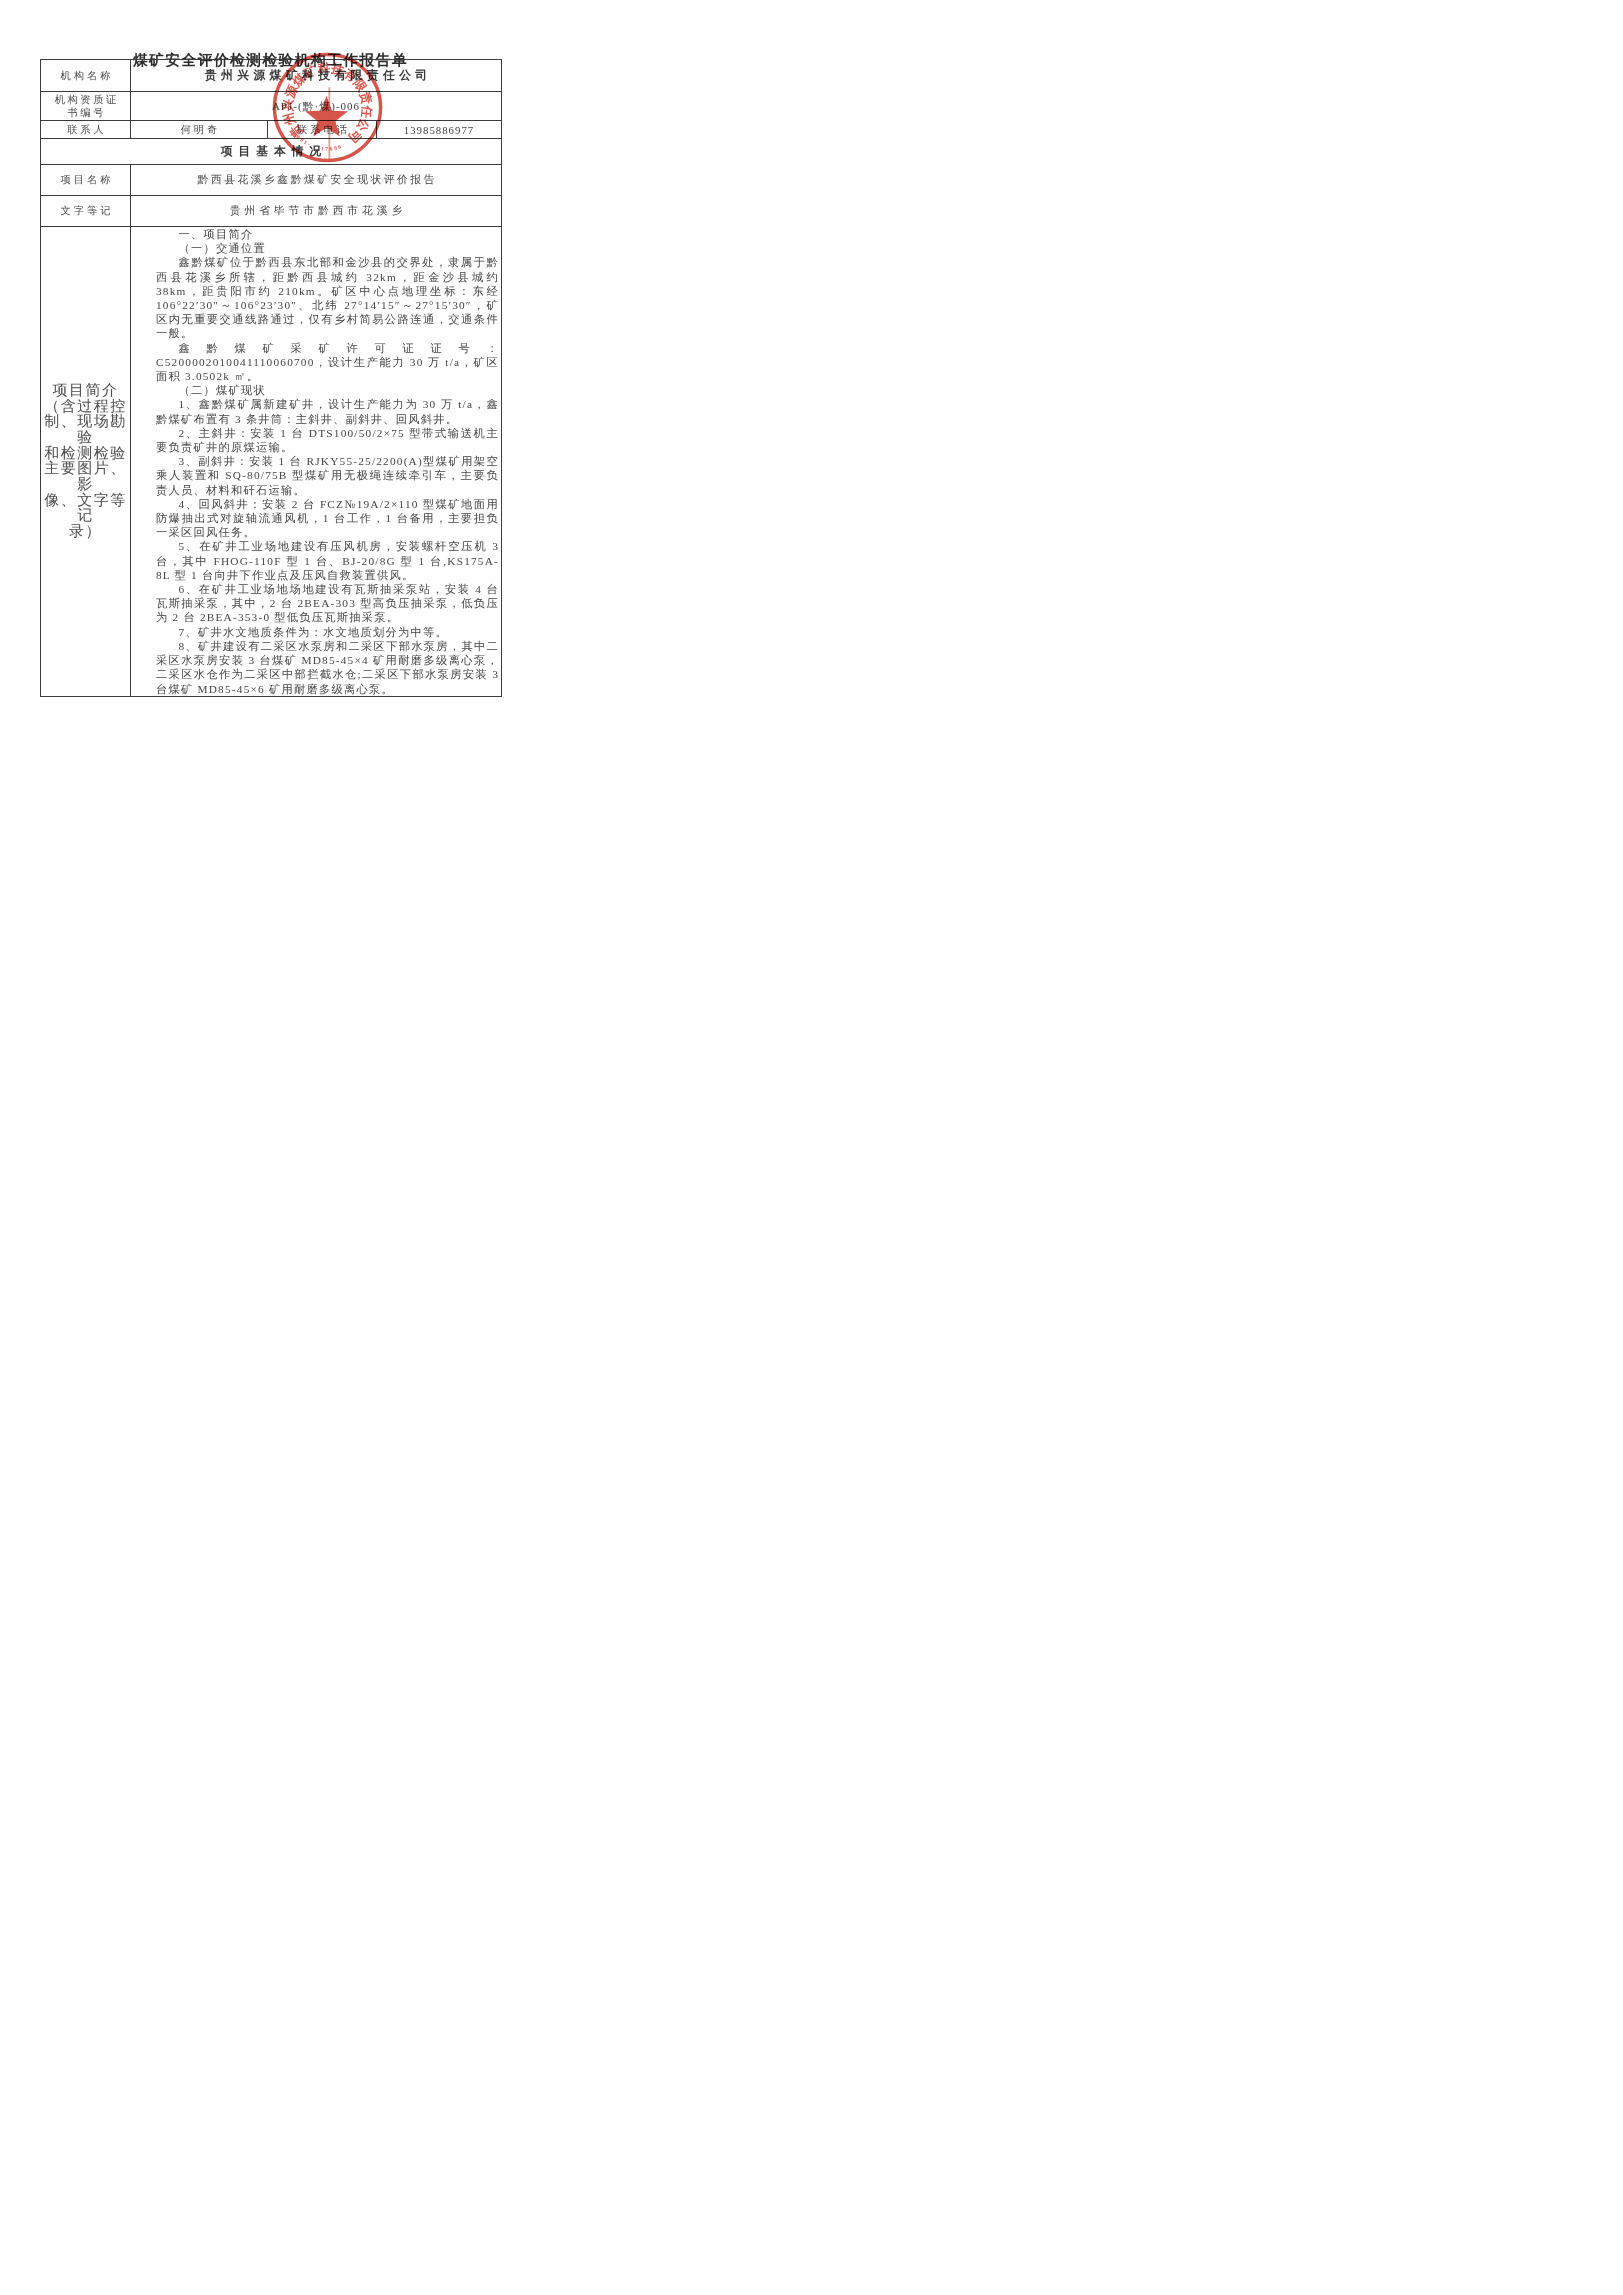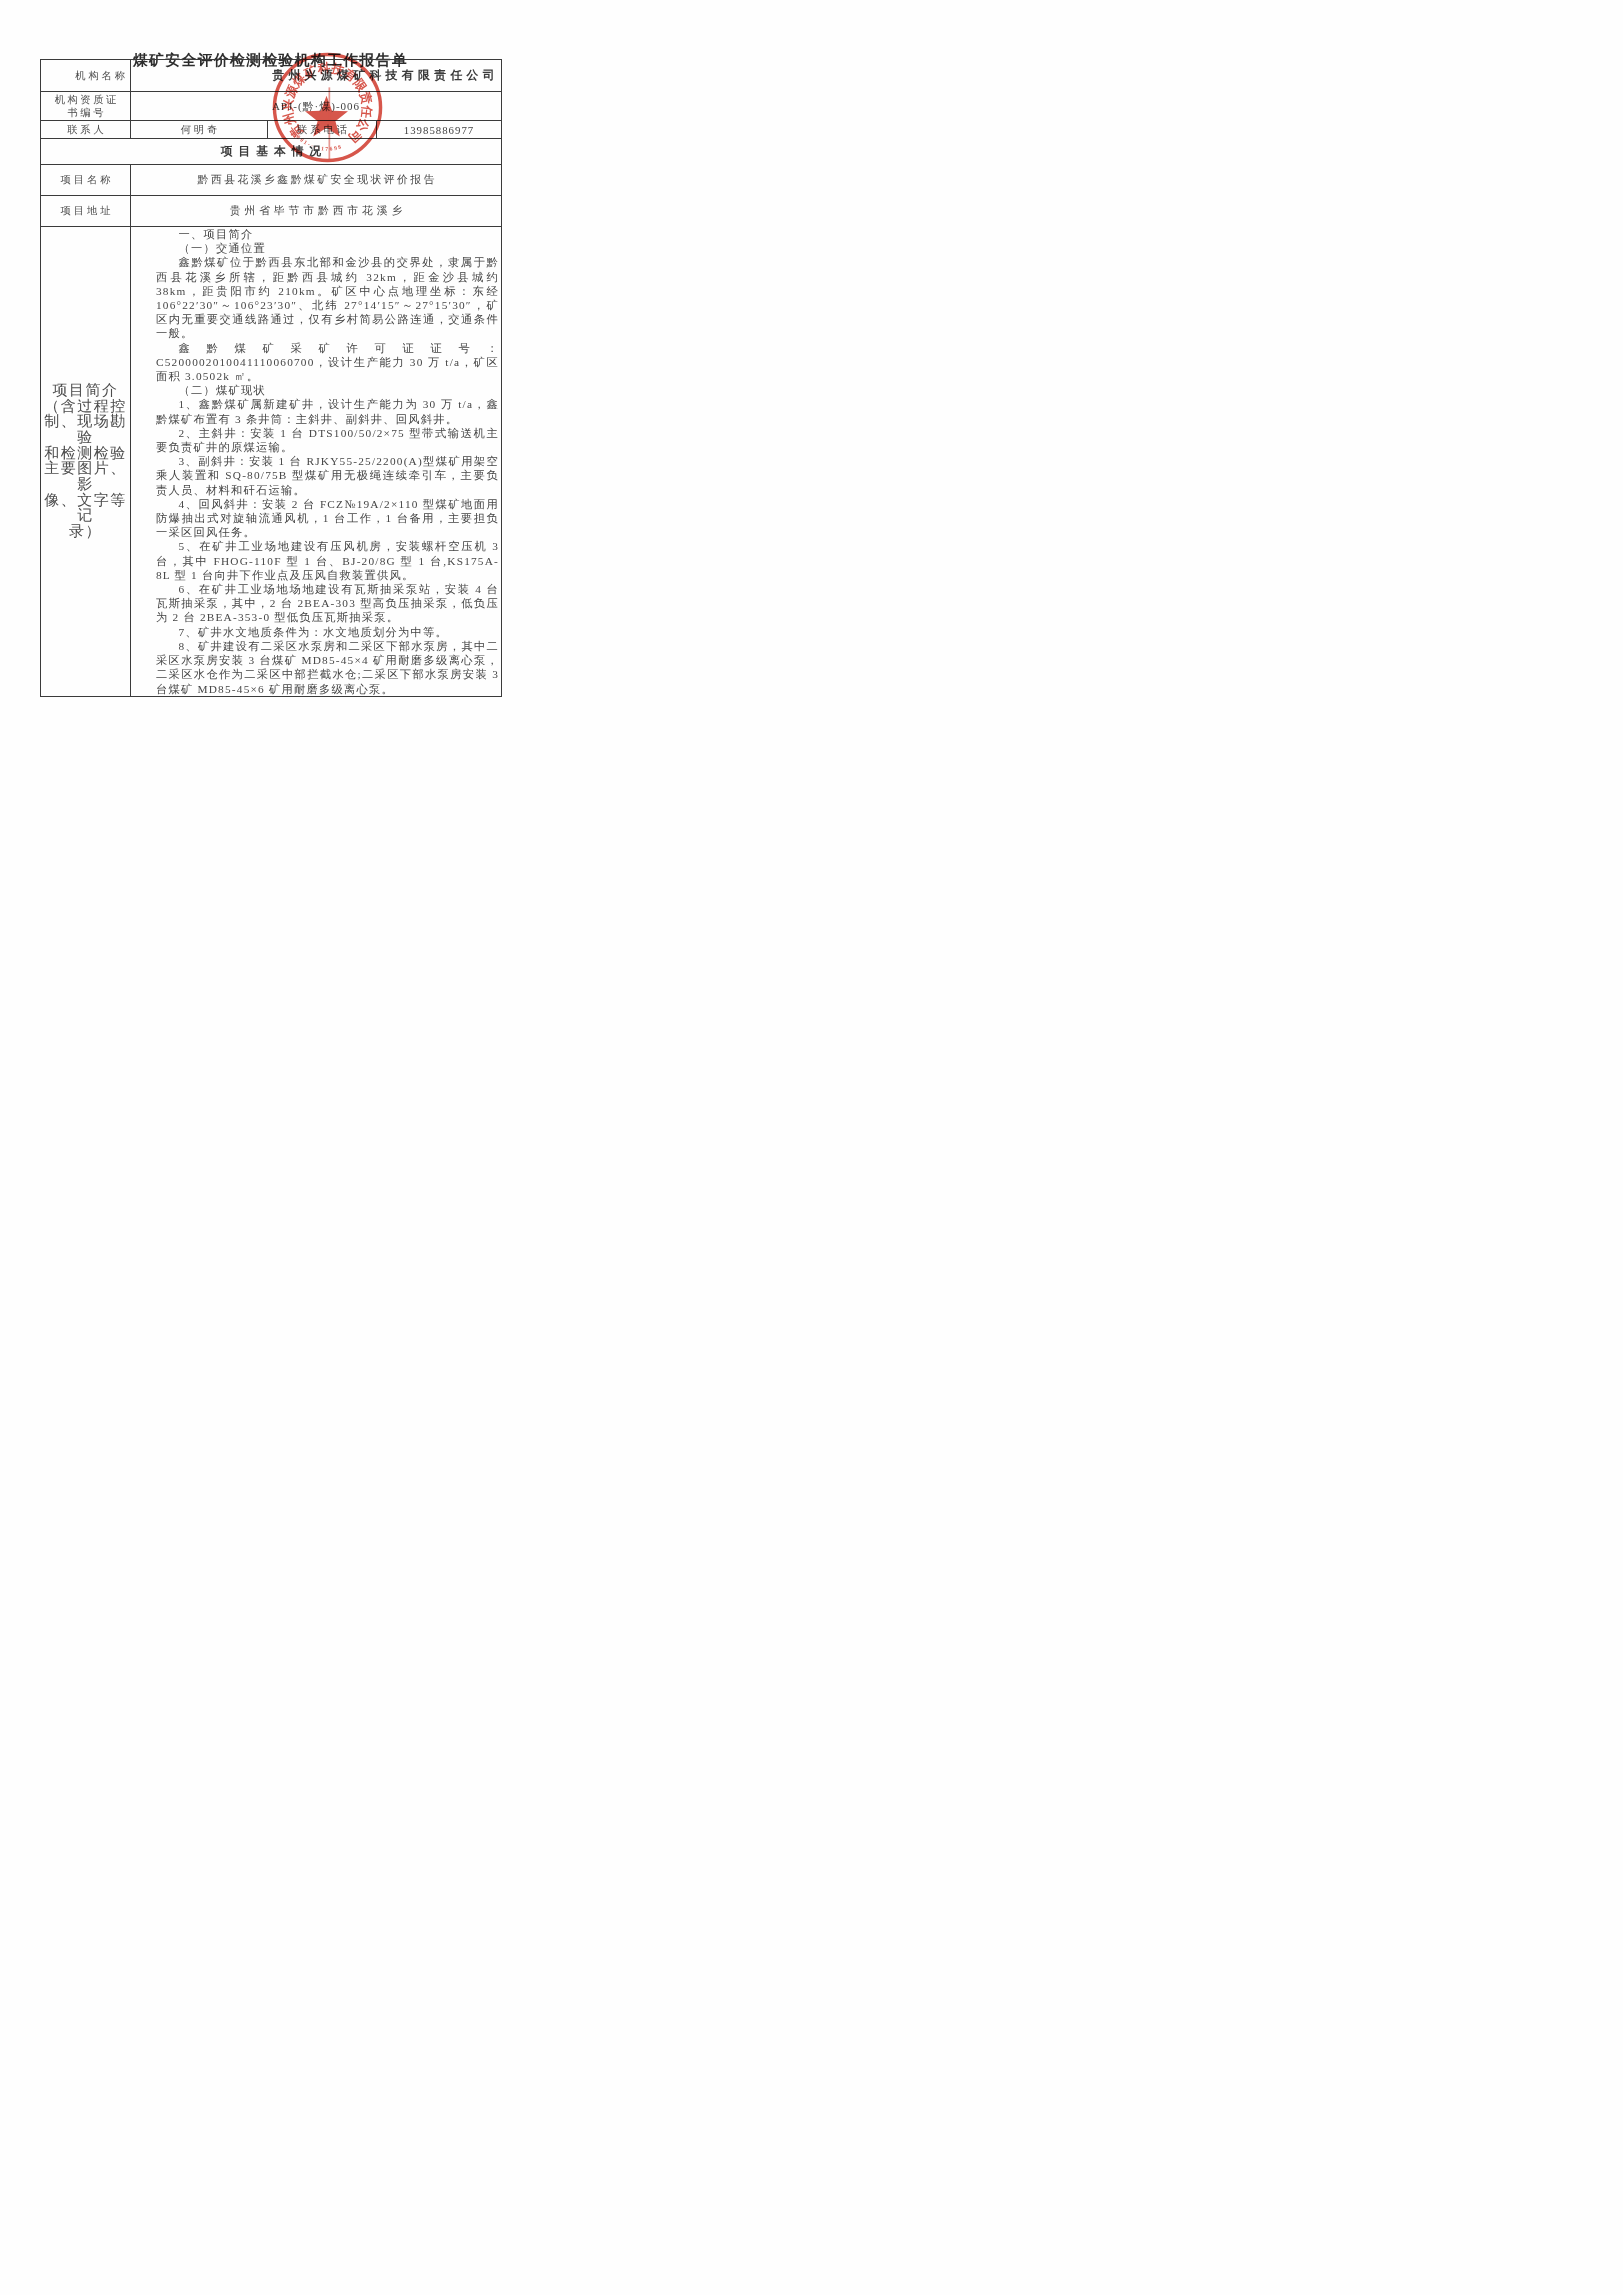--- a/index.html
+++ b/index.html
@@ -14,21 +14,21 @@
     font-size:14.7px;font-weight:bold;letter-spacing:1.5px;color:#2d2d2d;
   }
   table.report{
     position:absolute;left:40px;top:59px;width:461px;
     border-collapse:collapse;table-layout:fixed;
   }
   table.report td{
     border:1px solid #3b3b3b;padding:0 2px;vertical-align:middle;
     text-align:center;overflow:hidden;
   }
-  tr.r1 td{height:31px;text-align:right;} tr.r2 td{height:28px;margin-left:16px;} tr.r3 td{height:17px;}
+  tr.r1 td{height:31px;} tr.r2 td{height:28px;margin-left:16px;} tr.r3 td{height:17px;}
   tr.r4 td{height:25px;} tr.r5 td{height:30px;} tr.r6 td{height:30px;}
   tr.r7 td{height:446px;}
   .lab{font-size:10.3px;letter-spacing:2.9px;text-indent:2.9px;color:#4c4c4c;}
   .lab-line{font-size:10.3px;letter-spacing:2.5px;text-indent:2.5px;line-height:13.3px;color:#4c4c4c;}
   .val-bold{font-size:11.8px;font-weight:bold;letter-spacing:4.4px;text-indent:4.4px;color:#3a3a3a;}
   .cert-val{font-size:11px;letter-spacing:1px;color:#424242;}
   .contact-val{font-size:10.3px;letter-spacing:2.9px;text-indent:2.9px;color:#474747;}
   .phone-val{font-size:10.8px;letter-spacing:1px;color:#424242;}
   .section-hd{font-size:11.8px;font-weight:bold;letter-spacing:5.9px;text-indent:5.9px;color:#3a3a3a;margin-left:19px;}
   .pname-val{font-size:10.8px;letter-spacing:2.5px;text-indent:2.5px;color:#454545;}
@@ -79,21 +79,21 @@
         <td class="phone-val">13985886977</td>
       </tr>
       <tr class="r4">
         <td class="section-hd" colspan="4">项目基本情况</td>
       </tr>
       <tr class="r5">
         <td class="lab">项目名称</td>
         <td class="pname-val" colspan="3">黔西县花溪乡鑫黔煤矿安全现状评价报告</td>
       </tr>
       <tr class="r6">
-        <td class="lab">项目地址</td>
+        <td class="lab">文字等记</td>
         <td class="paddr-val" colspan="3">贵州省毕节市黔西市花溪乡</td>
       </tr>
       <tr class="r7">
         <td class="intro-label">
             <div class="intro-lab-line">项目简介</div>
             <div class="intro-lab-line">（含过程控</div>
             <div class="intro-lab-line">制、现场勘验</div>
             <div class="intro-lab-line">和检测检验</div>
             <div class="intro-lab-line">主要图片、影</div>
             <div class="intro-lab-line">像、文字等记</div>

